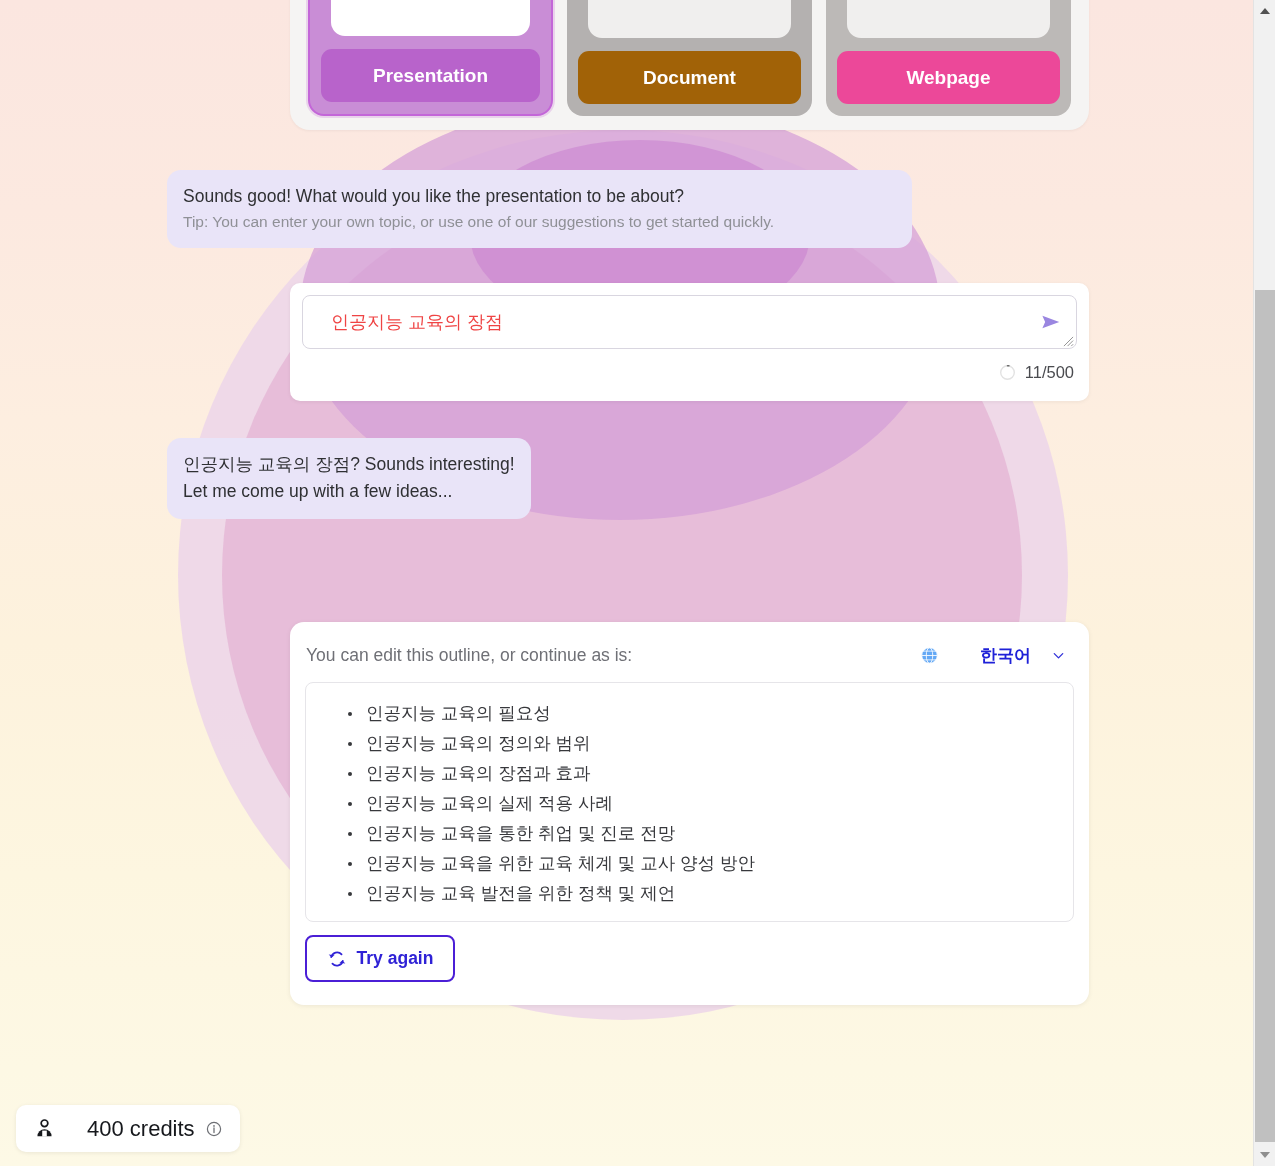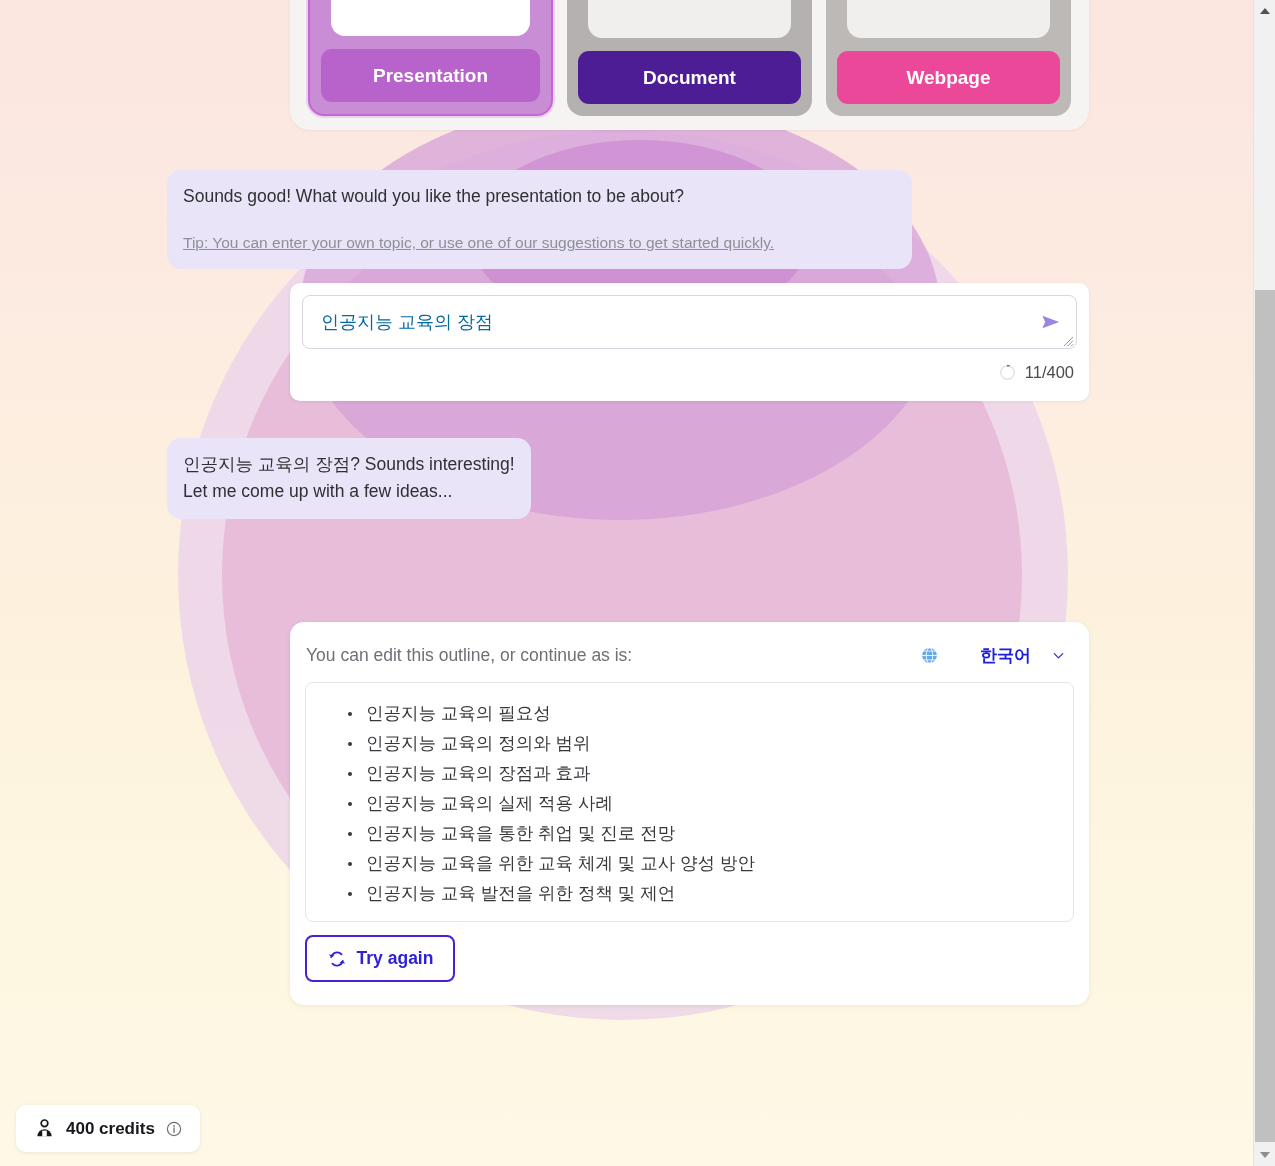--- a/index.html
+++ b/index.html
@@ -145,41 +145,40 @@
     height: 53px;
     border-radius: 11px;
     display: flex;
     align-items: center;
     justify-content: center;
     color: #ffffff;
     font-weight: bold;
     font-size: 19px;
   }
   .type-tile.selected .tile-label { background: #b863cb; }
-  .type-tile.plain .tile-label { background: #4c1d95; }
+  .type-tile.plain .tile-label { background: #a16207; }
   .type-tile.plain.light .tile-label { background: #ec4899; }
 
   
   .bubble {
     position: absolute;
     background: #e9e4f8;
     border-radius: 14px;
     padding: 13px 16px 14px 16px;
   }
   .bubble-line {
     font-size: 17.5px;
     color: #2f3033;
     line-height: 1.55;
     white-space: nowrap;
   }
   .bubble-line.muted {
     color: #8f9096;
     font-size: 15.5px;
-    margin-top: 21px;
-    text-decoration: underline;
+    margin-top: 0;
   }
 
   #bubble-q {
     left: 167px;
     top: 170px;
     width: 745px;
   }
   #bubble-ideas {
     left: 167px;
     top: 438px;
@@ -211,22 +210,23 @@
     display: flex;
     align-items: center;
     padding: 0 52px 0 18px;
   }
   #composer-input {
     border: none;
     outline: none;
     width: 100%;
     font-family: "Liberation Sans", sans-serif;
     font-size: 18px;
-    color: #0369a1;
+    color: #ef4444;
     background: transparent;
+    margin-left: 10px;
   }
   #send-icon {
     position: absolute;
     right: 14px;
     top: 50%;
     transform: translateY(-50%);
     width: 22px;
     height: 22px;
     cursor: pointer;
   }
@@ -375,23 +375,24 @@
     background: #ffffff;
     border-radius: 10px;
     box-shadow: 0 1px 4px rgba(0,0,0,0.08);
     display: flex;
     align-items: center;
     gap: 11px;
     padding: 0 18px;
     cursor: pointer;
   }
   #credits-label {
-    font-size: 17px;
-    font-weight: bold;
+    font-size: 22px;
+    font-weight: normal;
     color: #16181c;
+    margin-left: 21px;
   }
   #avatar-icon { width: 21px; height: 21px; display:block; }
   #info-icon { width: 16px; height: 16px; display:block; }
 
   
   #scrollbar {
     position: absolute;
     right: 0;
     top: 0;
     width: 22px;
@@ -484,21 +485,21 @@
       </svg>
       <svg id="resize-grip" viewBox="0 0 12 12">
         <path d="M11 1 L1 11 M11 5 L5 11 M11 9 L9 11" stroke="#8b8b8b" stroke-width="1" fill="none"></path>
       </svg>
     </div>
     <div id="counter-row">
       <svg id="counter-ring" viewBox="0 0 20 20">
         <circle cx="10" cy="10" r="8" fill="none" stroke="#e2e2e2" stroke-width="1.6"></circle>
         <path d="M10 2 A8 8 0 0 1 11.6 2.15" fill="none" stroke="#6d6d6d" stroke-width="1.8" stroke-linecap="round"></path>
       </svg>
-      <span id="counter-text">11/400</span>
+      <span id="counter-text">11/500</span>
     </div>
   </div>
 
   <div class="bubble" id="bubble-ideas">
     <div class="bubble-line">인공지능 교육의 장점? Sounds interesting!</div>
     <div class="bubble-line">Let me come up with a few ideas...</div>
   </div>
 
 
   <div id="outline-card">

